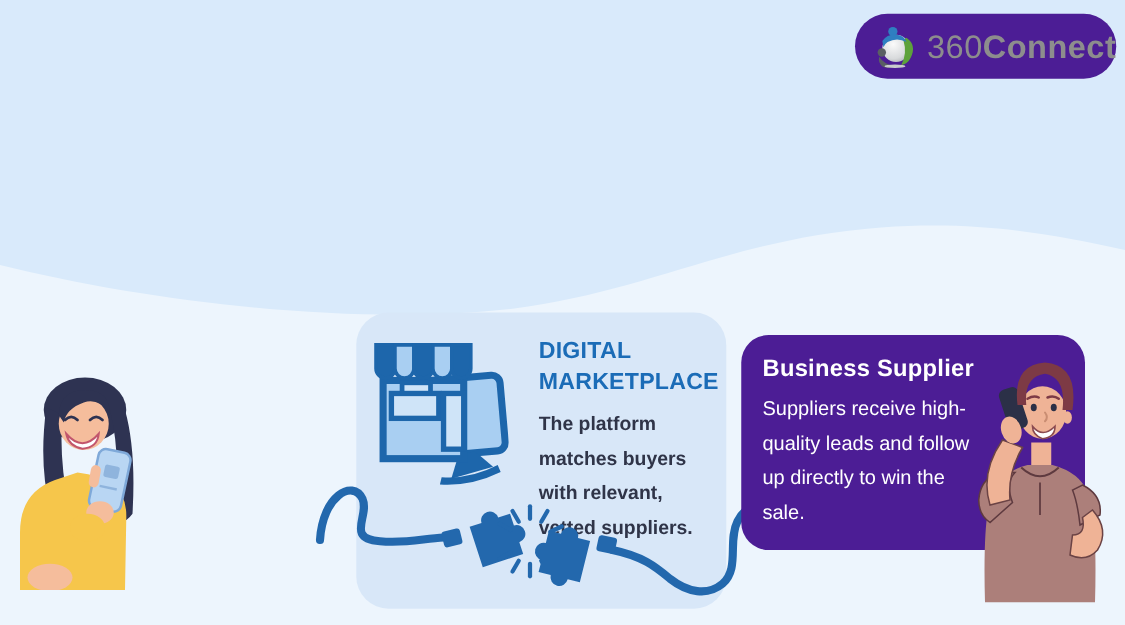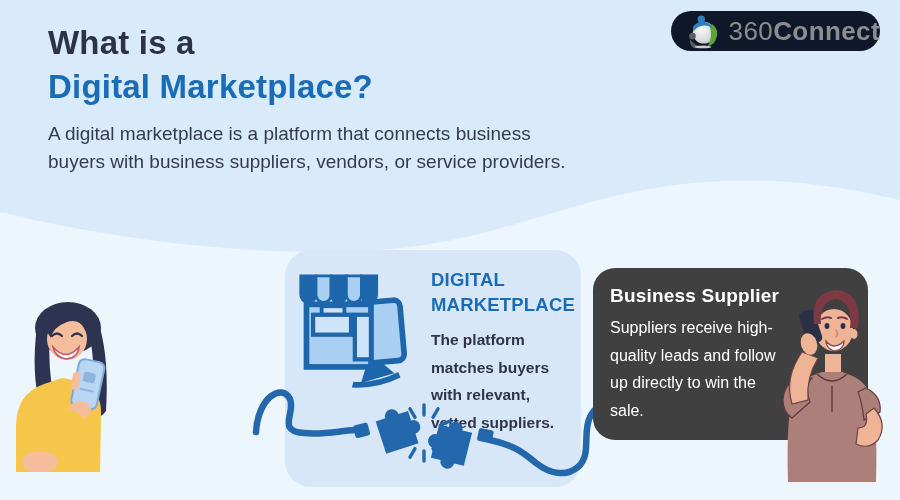--- a/index.html
+++ b/index.html
@@ -7,31 +7,31 @@
          font-family:"Liberation Sans",sans-serif;background:#edf5fd;}
   .wave-bg{position:absolute;left:0;top:0;width:900px;height:500px;z-index:0;}
 
   
   .header{position:absolute;left:48px;top:26px;z-index:2;}
   .title1{font-size:33px;font-weight:800;color:#2e3247;line-height:1.05;letter-spacing:.2px;}
   .title2{font-size:33px;font-weight:800;color:#1b6cb7;line-height:1.05;margin-top:9px;letter-spacing:.2px;}
   .subtitle{margin-top:16px;width:525px;font-size:19px;line-height:1.48;color:#343b50;}
 
   
-  .logo-pill{position:absolute;right:20px;top:11px;width:209px;height:40px;background:#0f172a;
+  .logo-pill{position:absolute;right:7px;top:11px;width:209px;height:52px;background:#4c1d95;
              border-radius:28px;display:flex;align-items:center;padding-left:16px;box-sizing:border-box;z-index:2;}
   .logo-text{font-size:26px;color:#8d8d8d;letter-spacing:.4px;margin-left:8px;white-space:nowrap;}
   .logo-text .n3{font-weight:400;}
   .logo-text .cn{font-weight:600;}
 
   
   .card{position:absolute;box-sizing:border-box;border-radius:22px;}
   .card-buyer{left:20px;top:268px;width:255px;height:174px;background:#2068ae;z-index:3;
               padding:17px 12px 0 84px;}
-  .card-supplier{left:593px;top:268px;width:275px;height:172px;background:#404040;z-index:3;
+  .card-supplier{left:593px;top:268px;width:275px;height:172px;background:#4c1d95;z-index:3;
               padding:17px 0 0 17px;}
   .card-center{left:285px;top:250px;width:296px;height:237px;background:#d8e7f8;border-radius:26px;
               z-index:1;padding:16px 12px 0 12px;}
   .card-title{color:#ffffff;font-size:19px;font-weight:700;letter-spacing:.2px;}
   .card-body{color:#ffffff;font-size:16px;line-height:1.72;margin-top:7px;}
   .card-supplier .card-body{width:180px;}
 
   .mk-row{display:flex;gap:24px;}
   .mk-icon{width:110px;flex:none;margin-top:2px;}
   .mk-text{flex:1;padding-top:2px;}
@@ -46,25 +46,20 @@
 </head>
 <body>
 
 <div class="stage">
 
   <svg class="wave-bg" viewBox="0 0 900 500" aria-hidden="true">
     <rect x="0" y="0" width="900" height="500" fill="#edf5fd"></rect>
     <path d="M0,0 H900 V200 C845,188 785,176 705,182 C585,191 520,233 410,247 C290,261 125,243 0,212 Z" fill="#d9eafb"></path>
   </svg>
 
-  <div class="header">
-    <div class="title1">What is a</div>
-    <div class="title2">Digital Marketplace?</div>
-    <div class="subtitle">A digital marketplace is a platform that connects business buyers with business suppliers, vendors, or service providers.</div>
-  </div>
 
   <div class="logo-pill">
     <svg width="40" height="42" viewBox="0 0 40 42" aria-hidden="true">
       <defs>
         <radialGradient id="sph" cx="40%" cy="35%" r="75%">
           <stop offset="0%" stop-color="#fafafa"></stop>
             <stop offset="70%" stop-color="#d8dadc"></stop>
             <stop offset="100%" stop-color="#aeb2b5"></stop>
         </radialGradient>
       </defs>

